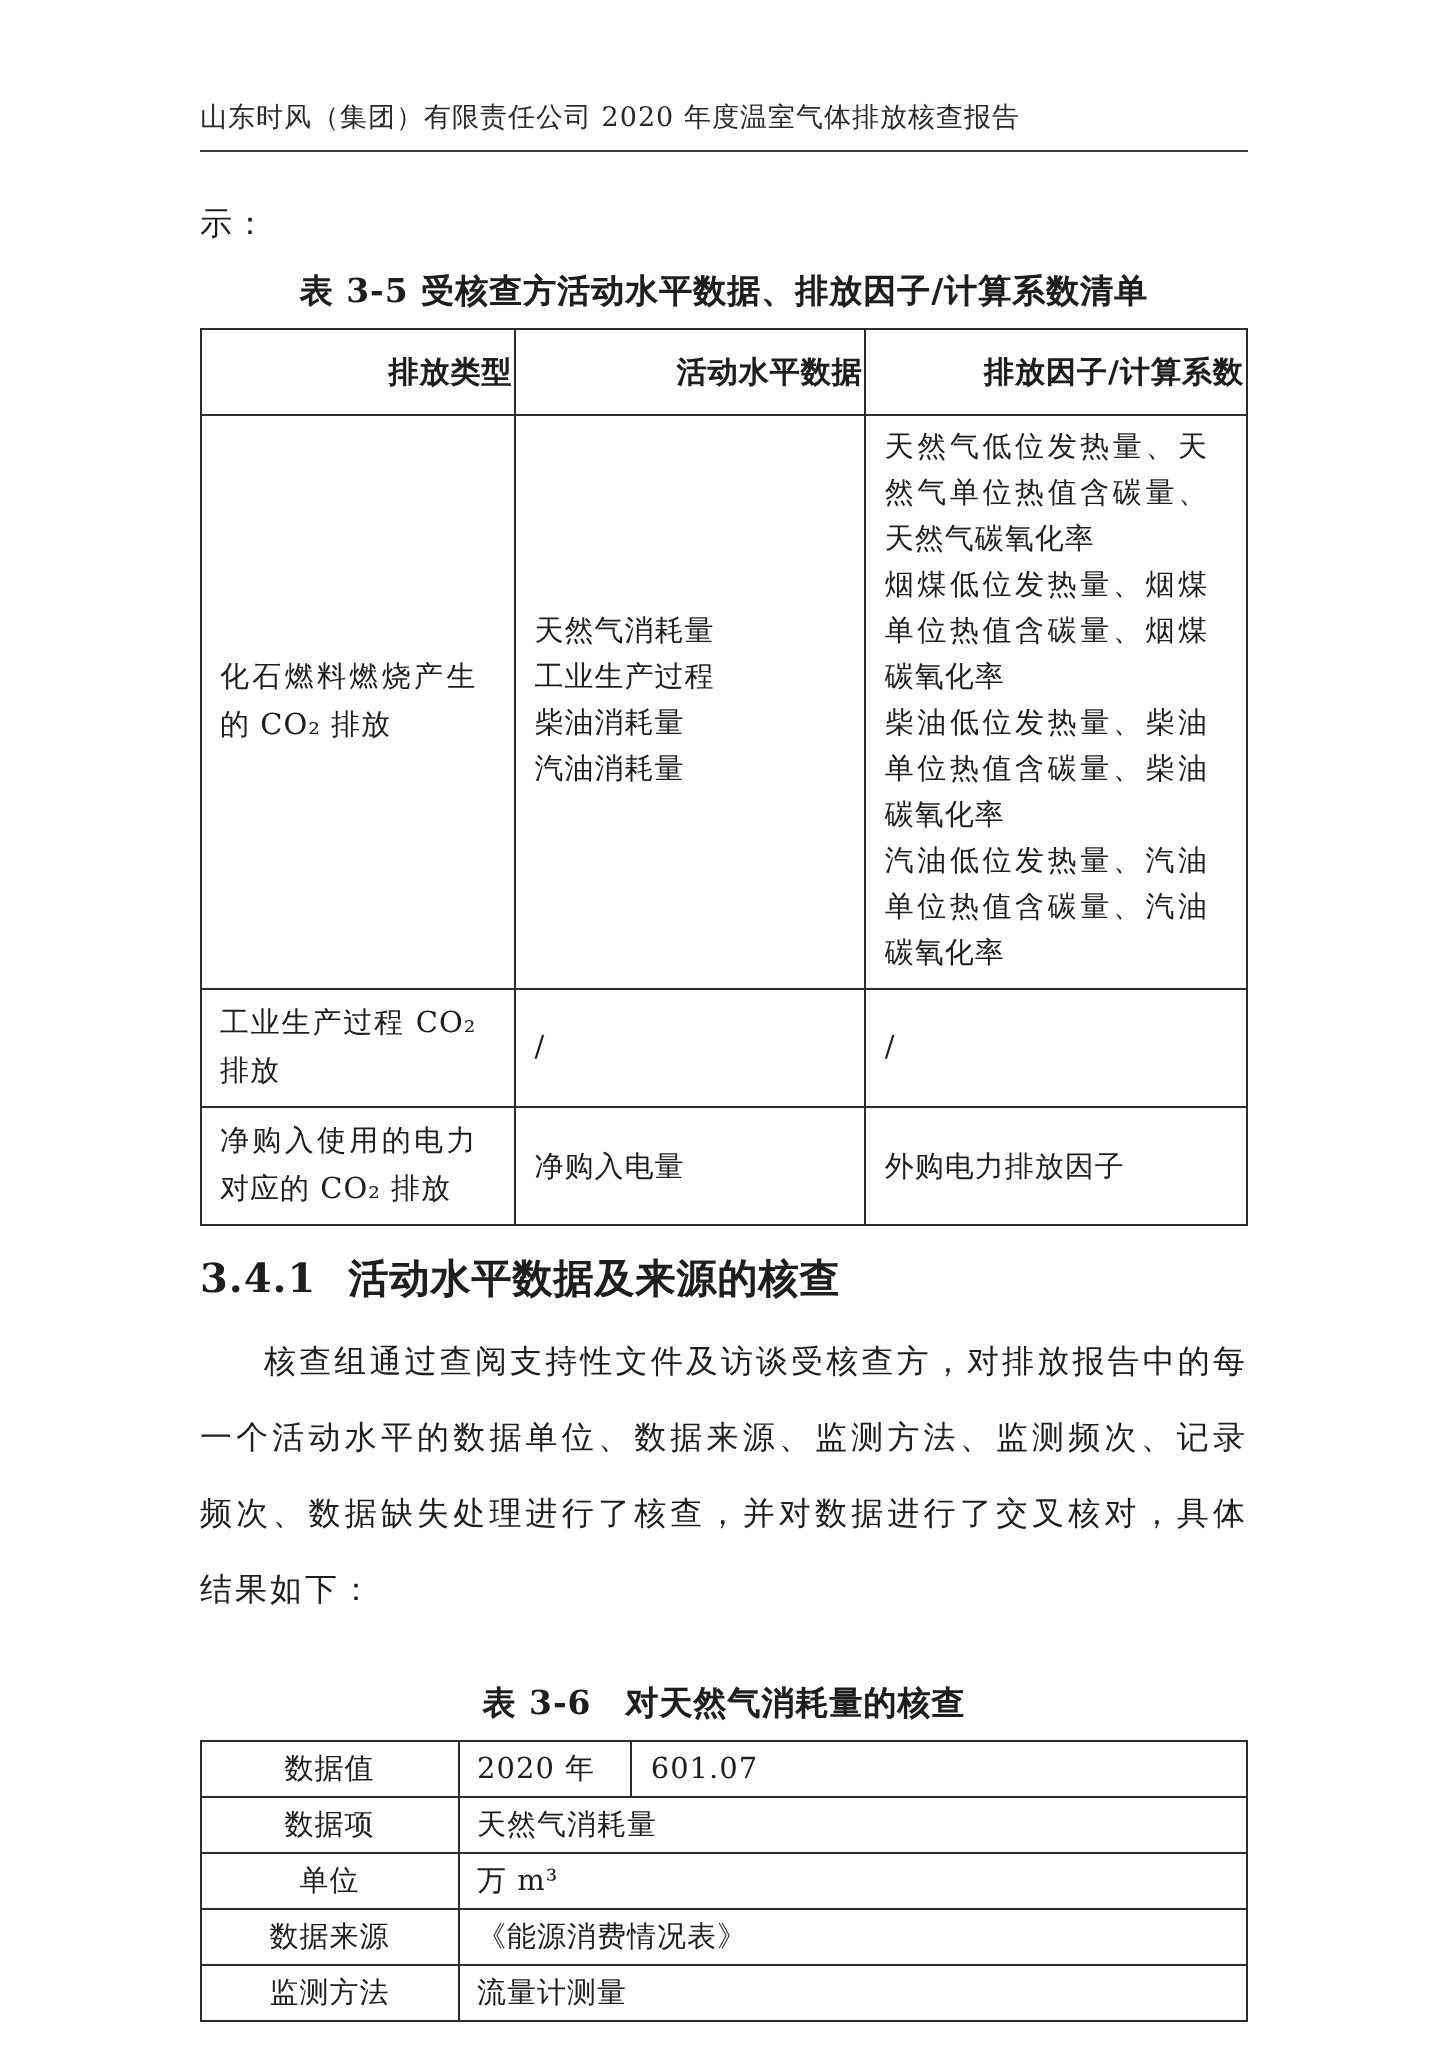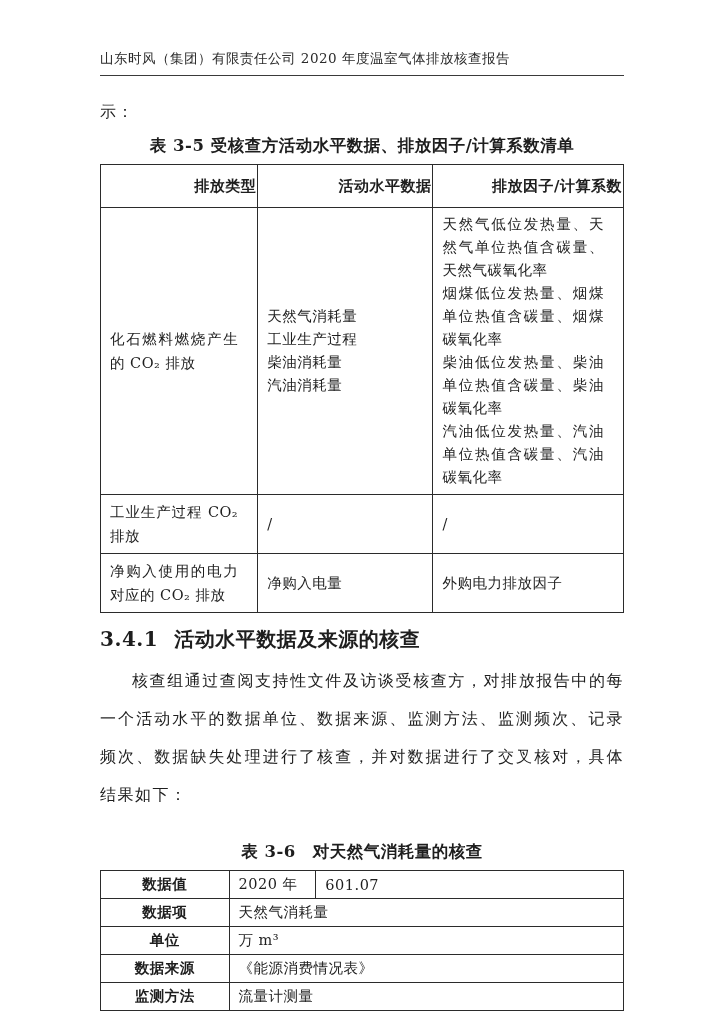--- a/index.html
+++ b/index.html
@@ -90,21 +90,21 @@
     margin-top: 17px;
     font-size: 16.5px;
     font-weight: bold;
     letter-spacing: 0.5px;
   }
   .t36-title { margin-top: 27px; }
   .t36 { margin-top: 7px; }
   .t36 td { height: 25px; }
   .t36 .lbl {
     width: 24%;
-    font-weight: bold;
+    font-weight: normal;
     text-align: center;
     font-size: 14.5px;
   }
   .t36 .yr { width: 14.5%; padding-left: 9px; }
   .t36 .val { padding-left: 9px; }
 </style>
 </head>
 <body>
 
 <div class="page">

